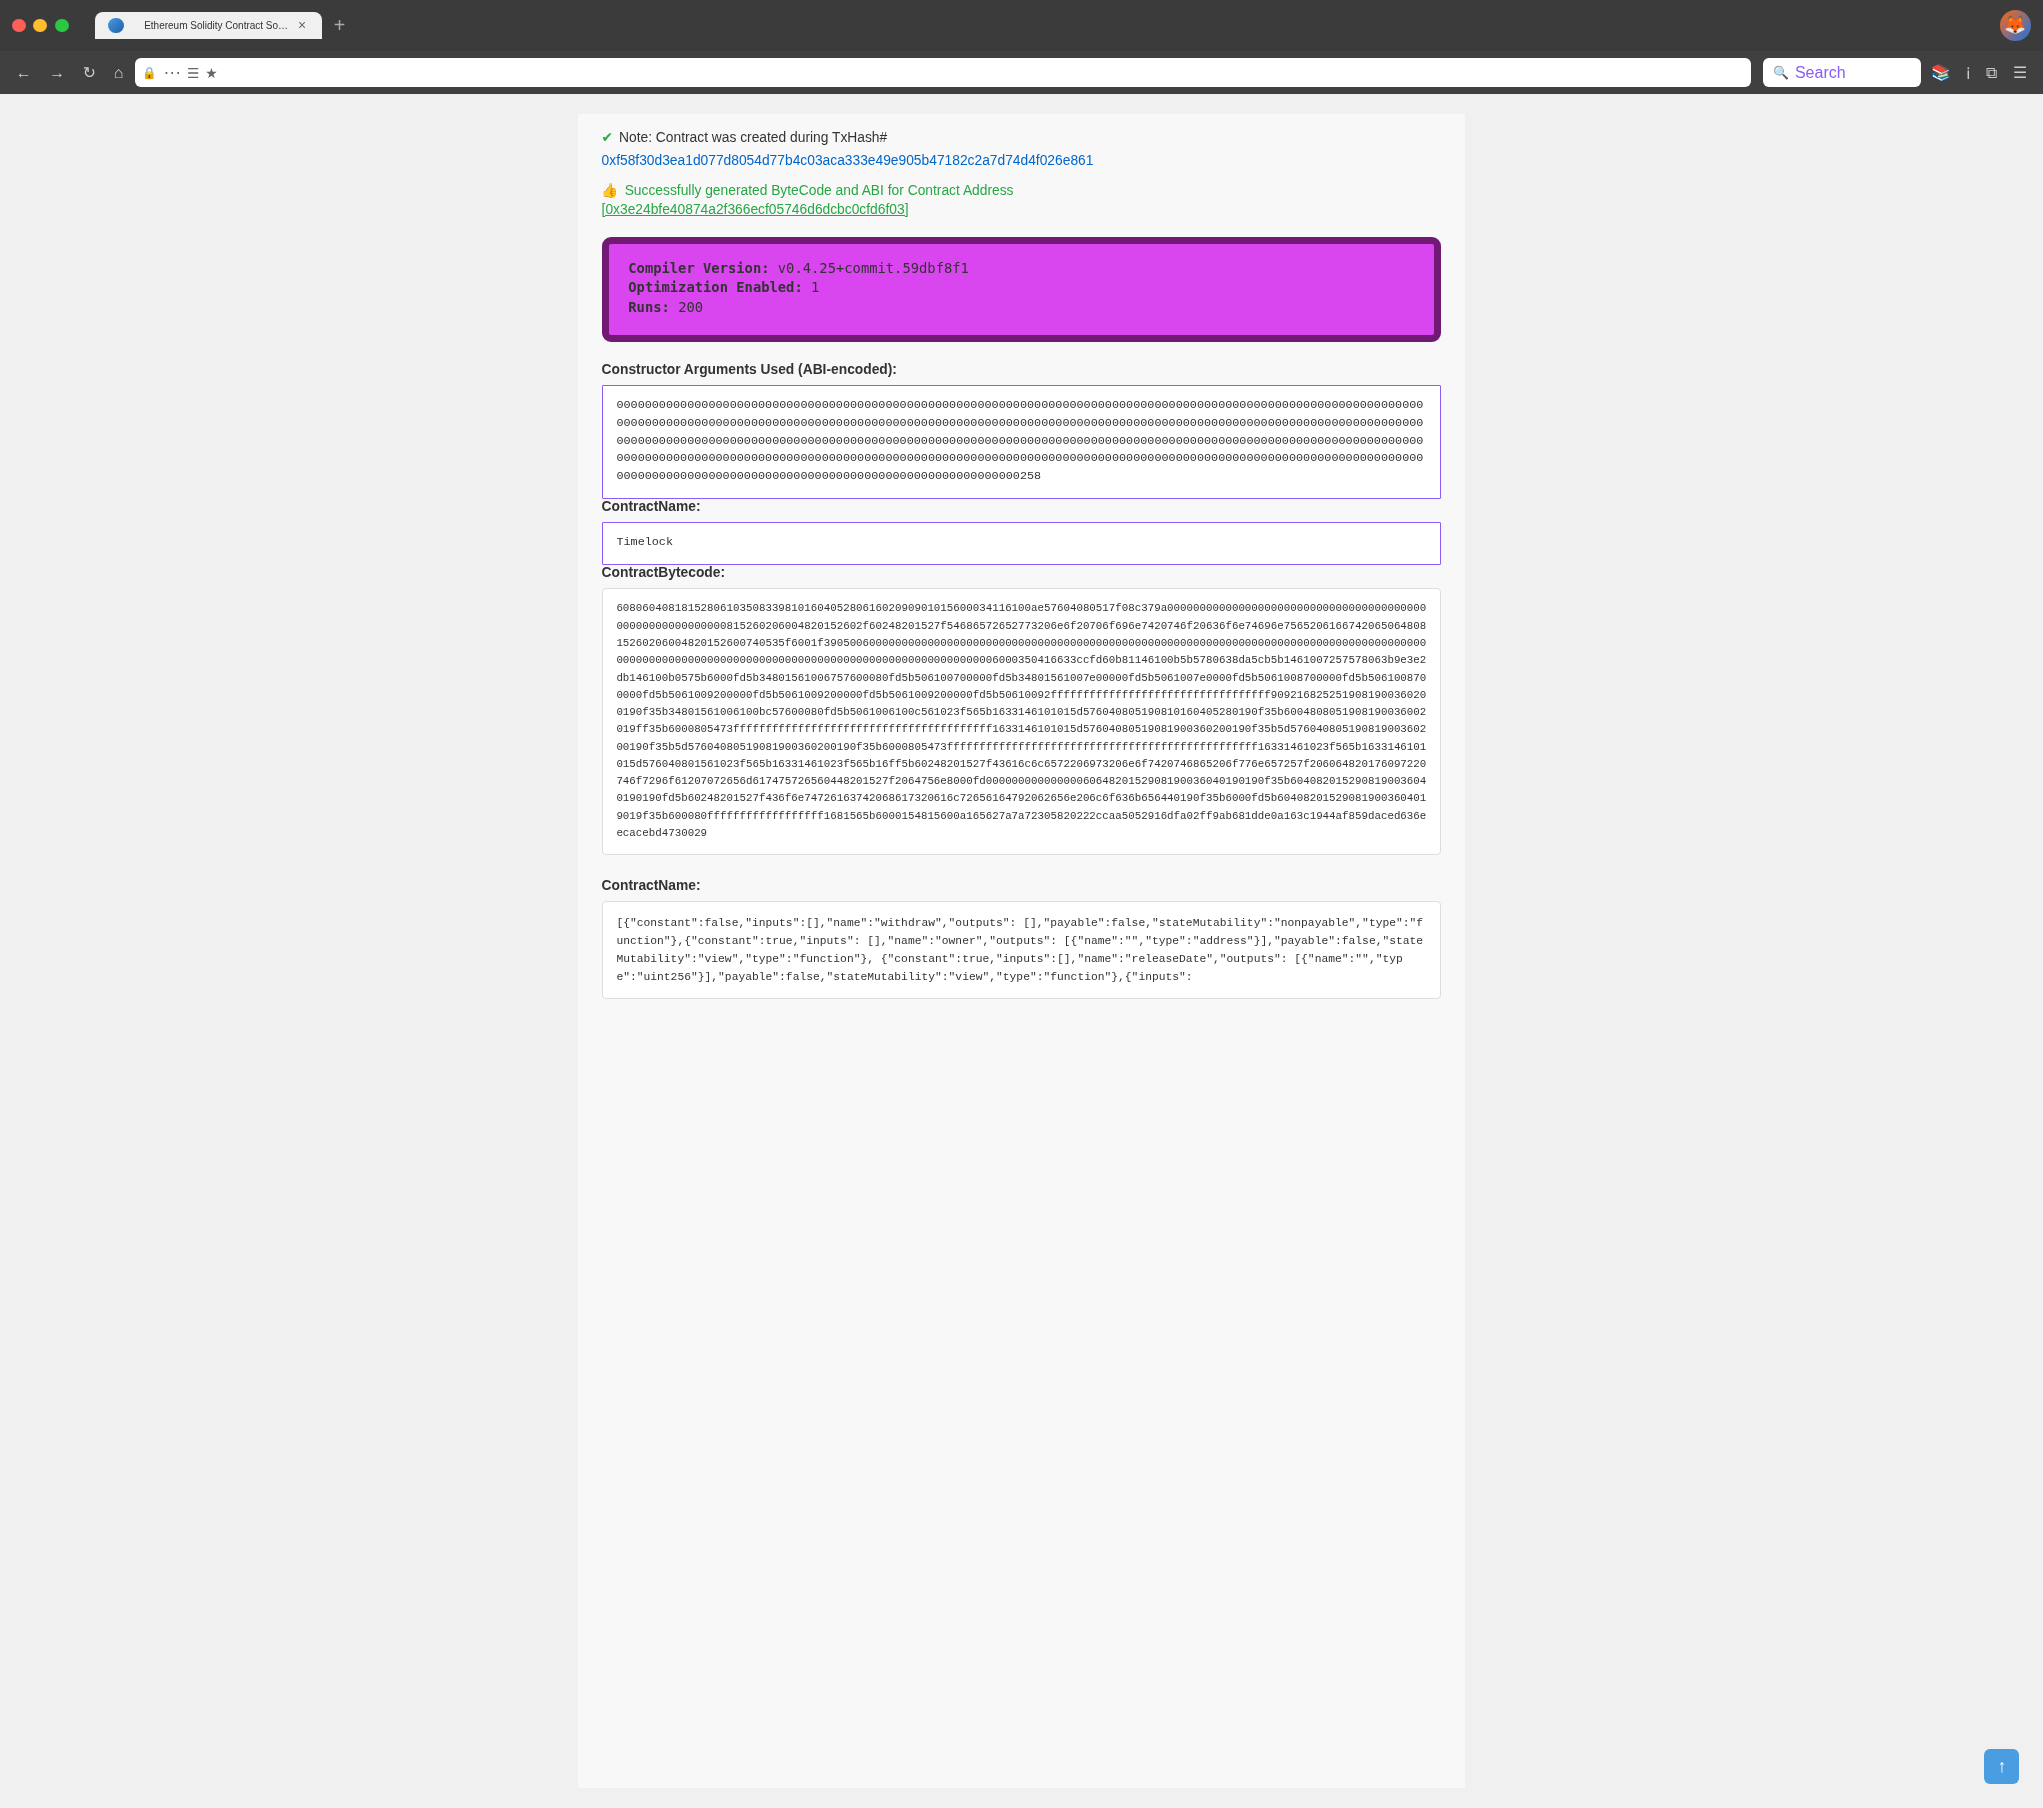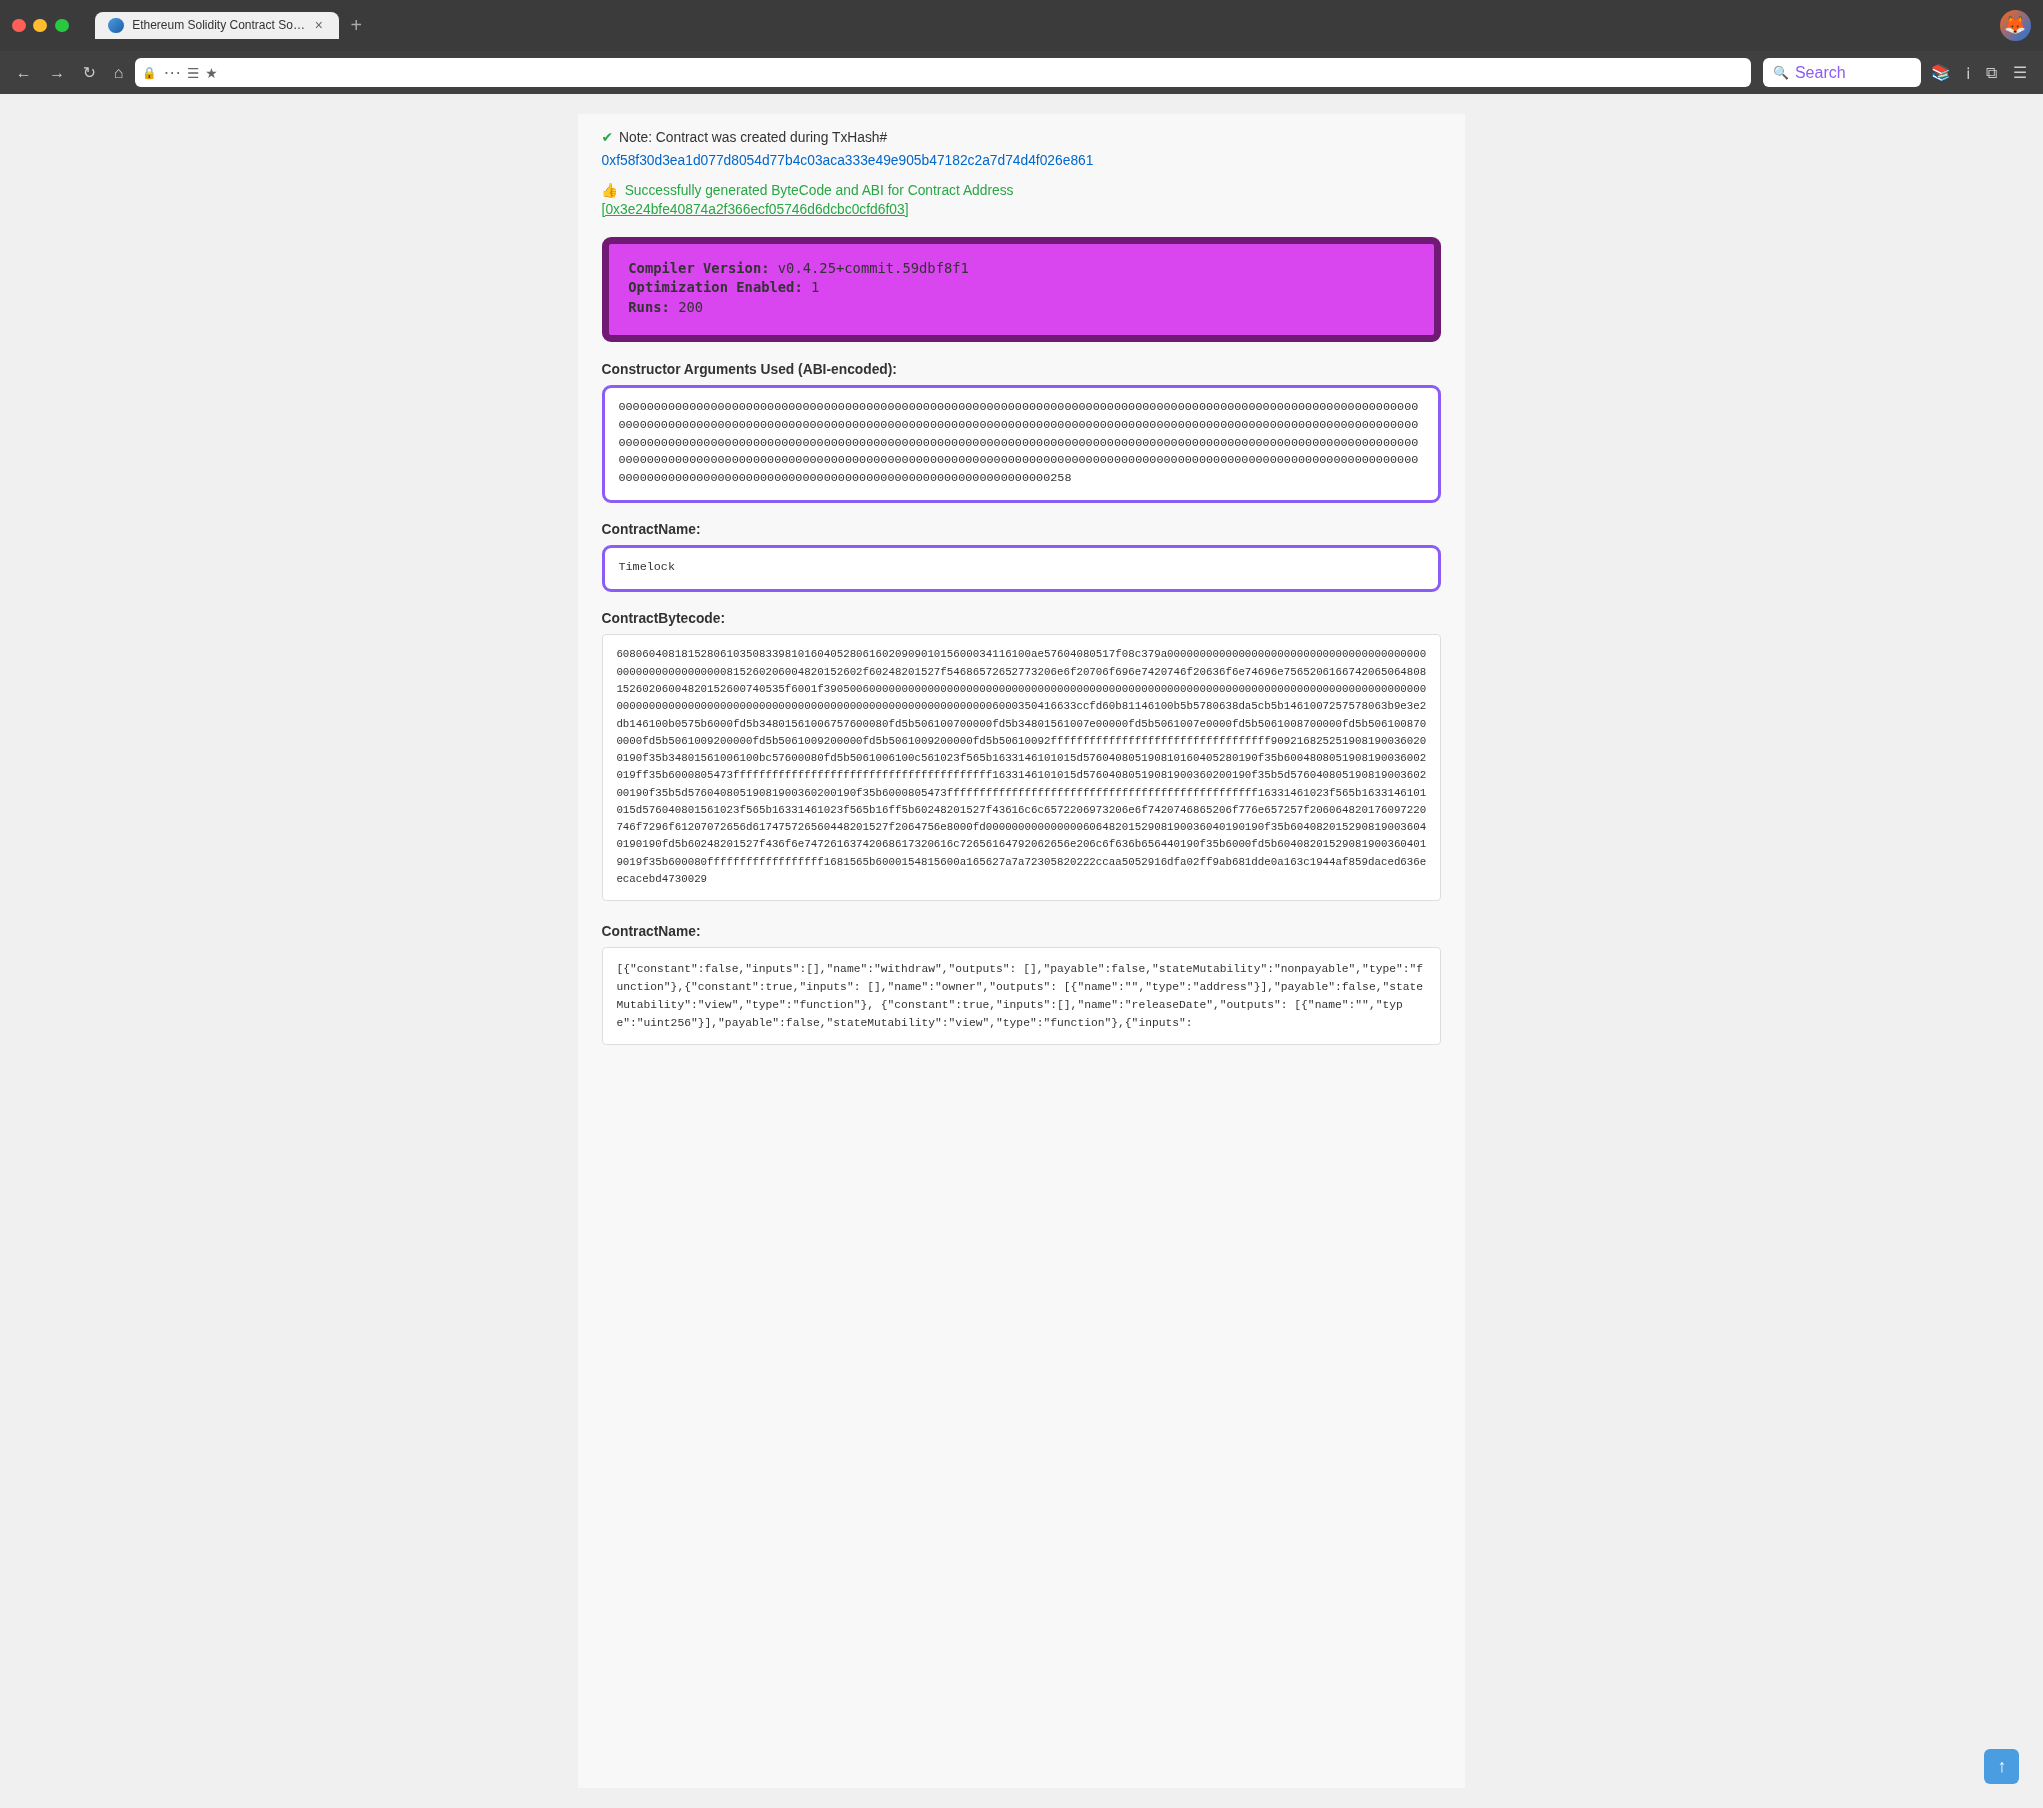--- a/index.html
+++ b/index.html
@@ -63,21 +63,22 @@
       height: 15.8px;
       border-radius: 50%;
       background: linear-gradient(135deg, #4e9ae1, #1a5fa8);
       flex-shrink: 0;
     }
     .tab-title {
       flex: 1;
       overflow: hidden;
       text-overflow: ellipsis;
       white-space: nowrap;
-      font-size: 12px;
+      font-size: 10px;
+      margin-left: 12px;
     }
     .tab-close {
       font-size: 13.8px;
       color: #666;
       cursor: pointer;
       padding: 0 2px;
     }
     .tab-new {
       background: none;
       border: none;
@@ -230,24 +231,24 @@
 
     .section-label {
       font-size: 13.8px;
       font-weight: bold;
       color: #333;
       margin-bottom: 7.9px;
     }
 
     .code-box {
       background: #fff;
-      border: 3px solid #8b5cf6;
-      border-radius: 9px;
+      border: 1px solid #8b5cf6;
+      border-radius: 1px;
       padding: 11.8px 13.8px;
-      margin-bottom: 19px;
+      margin-bottom: 0;
       font-family: 'Courier New', Courier, monospace;
       font-size: 11.8px;
       color: #333;
       word-break: break-all;
       line-height: 1.5;
     }
 
     .bytecode-box {
       background: #fff;
       border: 1px solid #ddd;

